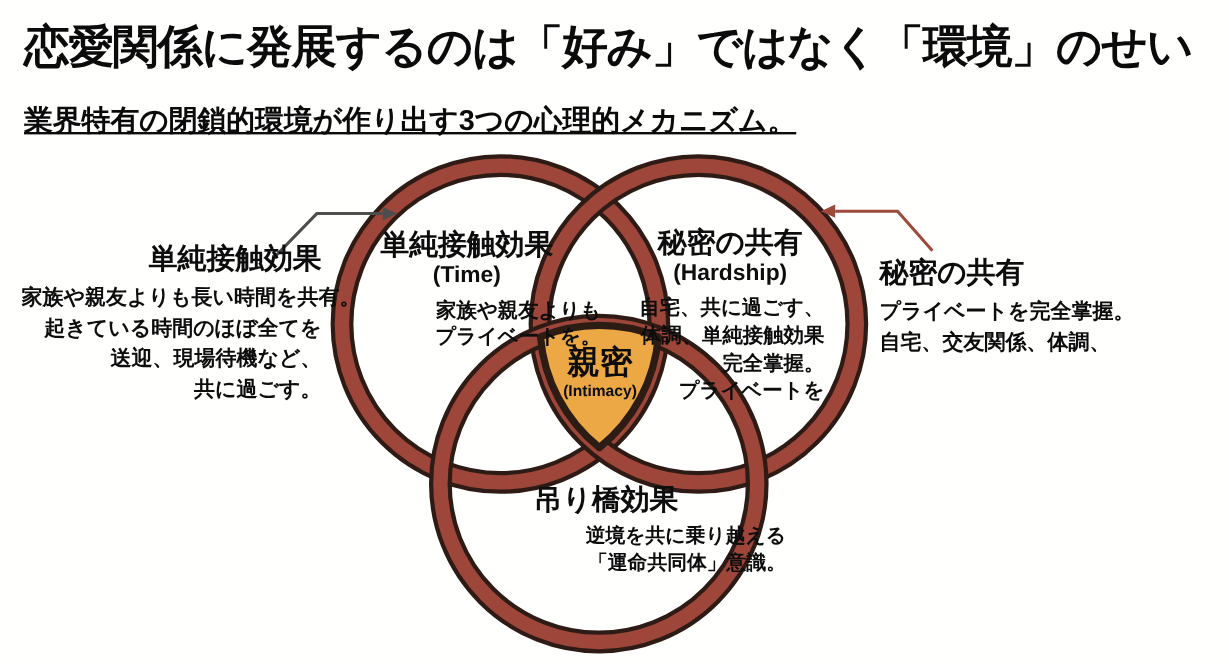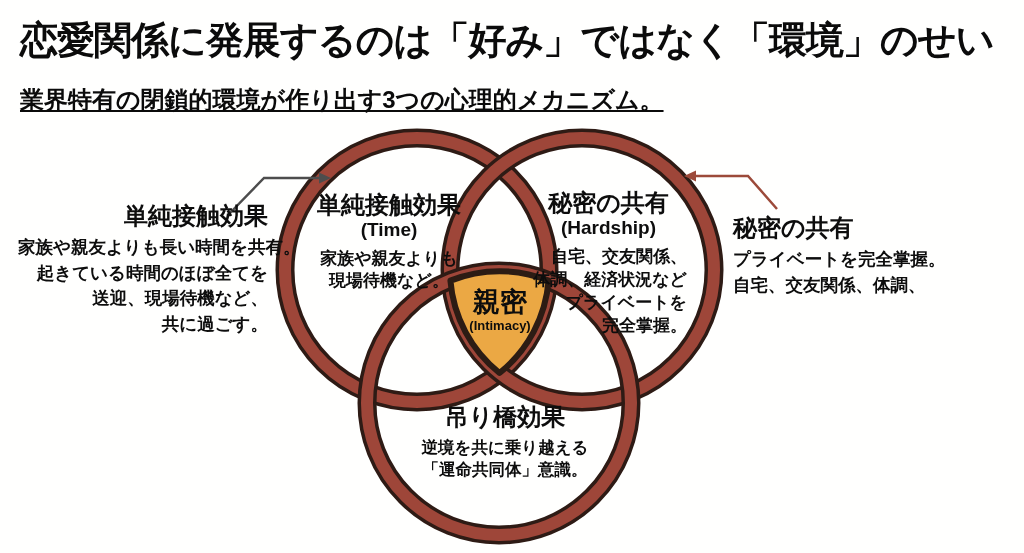--- a/index.html
+++ b/index.html
@@ -32,21 +32,21 @@
   .ann-b div{white-space:nowrap;}
 
   
   .cblock{position:absolute;text-align:center;}
   .c-time{left:277px;top:191px;width:224px;}
   .c-secrets{left:530px;top:189px;width:157px;}
   .c-hardship{left:355px;top:403px;width:300px;}
   .c-center{left:430px;top:288px;width:140px;}
   .c-title{font-size:24px;font-weight:900;line-height:28px;white-space:nowrap;}
   .c-sub{font-size:19px;font-weight:800;line-height:22px;}
-  .c-body{font-size:17px;font-weight:800;line-height:22px;margin-top:7px;}
+  .c-body{font-size:17px;font-weight:800;line-height:22px;margin-top:7px;text-align:right;}
   .c-body div{white-space:nowrap;}
   .c-secrets .c-body{text-align:right;line-height:23px;margin-top:6px;}
   .c-hardship .c-body{font-size:16.5px;line-height:21.5px;margin-top:6px;}
   .center-title{font-size:27px;font-weight:700;line-height:28px;}
   .center-sub{font-size:13px;font-weight:800;line-height:19px;}
 </style>
 </head>
 <body>
 
 <div class="stage">
@@ -94,32 +94,32 @@
       <div>プライベートを完全掌握。</div>
       <div>自宅、交友関係、体調、</div>
     </div>
   </div>
 
   <div class="cblock c-time">
     <div class="c-title">単純接触効果</div>
     <div class="c-sub">(Time)</div>
     <div class="c-body">
       <div>家族や親友よりも</div>
-      <div>現場待機など。</div>
+      <div>プライベートを。</div>
     </div>
   </div>
 
   <div class="cblock c-secrets">
     <div class="c-title">秘密の共有</div>
     <div class="c-sub">(Hardship)</div>
     <div class="c-body">
-      <div>自宅、交友関係、</div>
-      <div>体調、経済状況など</div>
+      <div>自宅、共に過ごす、</div>
+      <div>体調、単純接触効果</div>
+      <div>完全掌握。</div>
       <div>プライベートを</div>
-      <div>完全掌握。</div>
     </div>
   </div>
 
   <div class="cblock c-hardship">
     <div class="c-title">吊り橋効果</div>
     <div class="c-body">
       <div>逆境を共に乗り越える</div>
       <div>「運命共同体」意識。</div>
     </div>
   </div>

